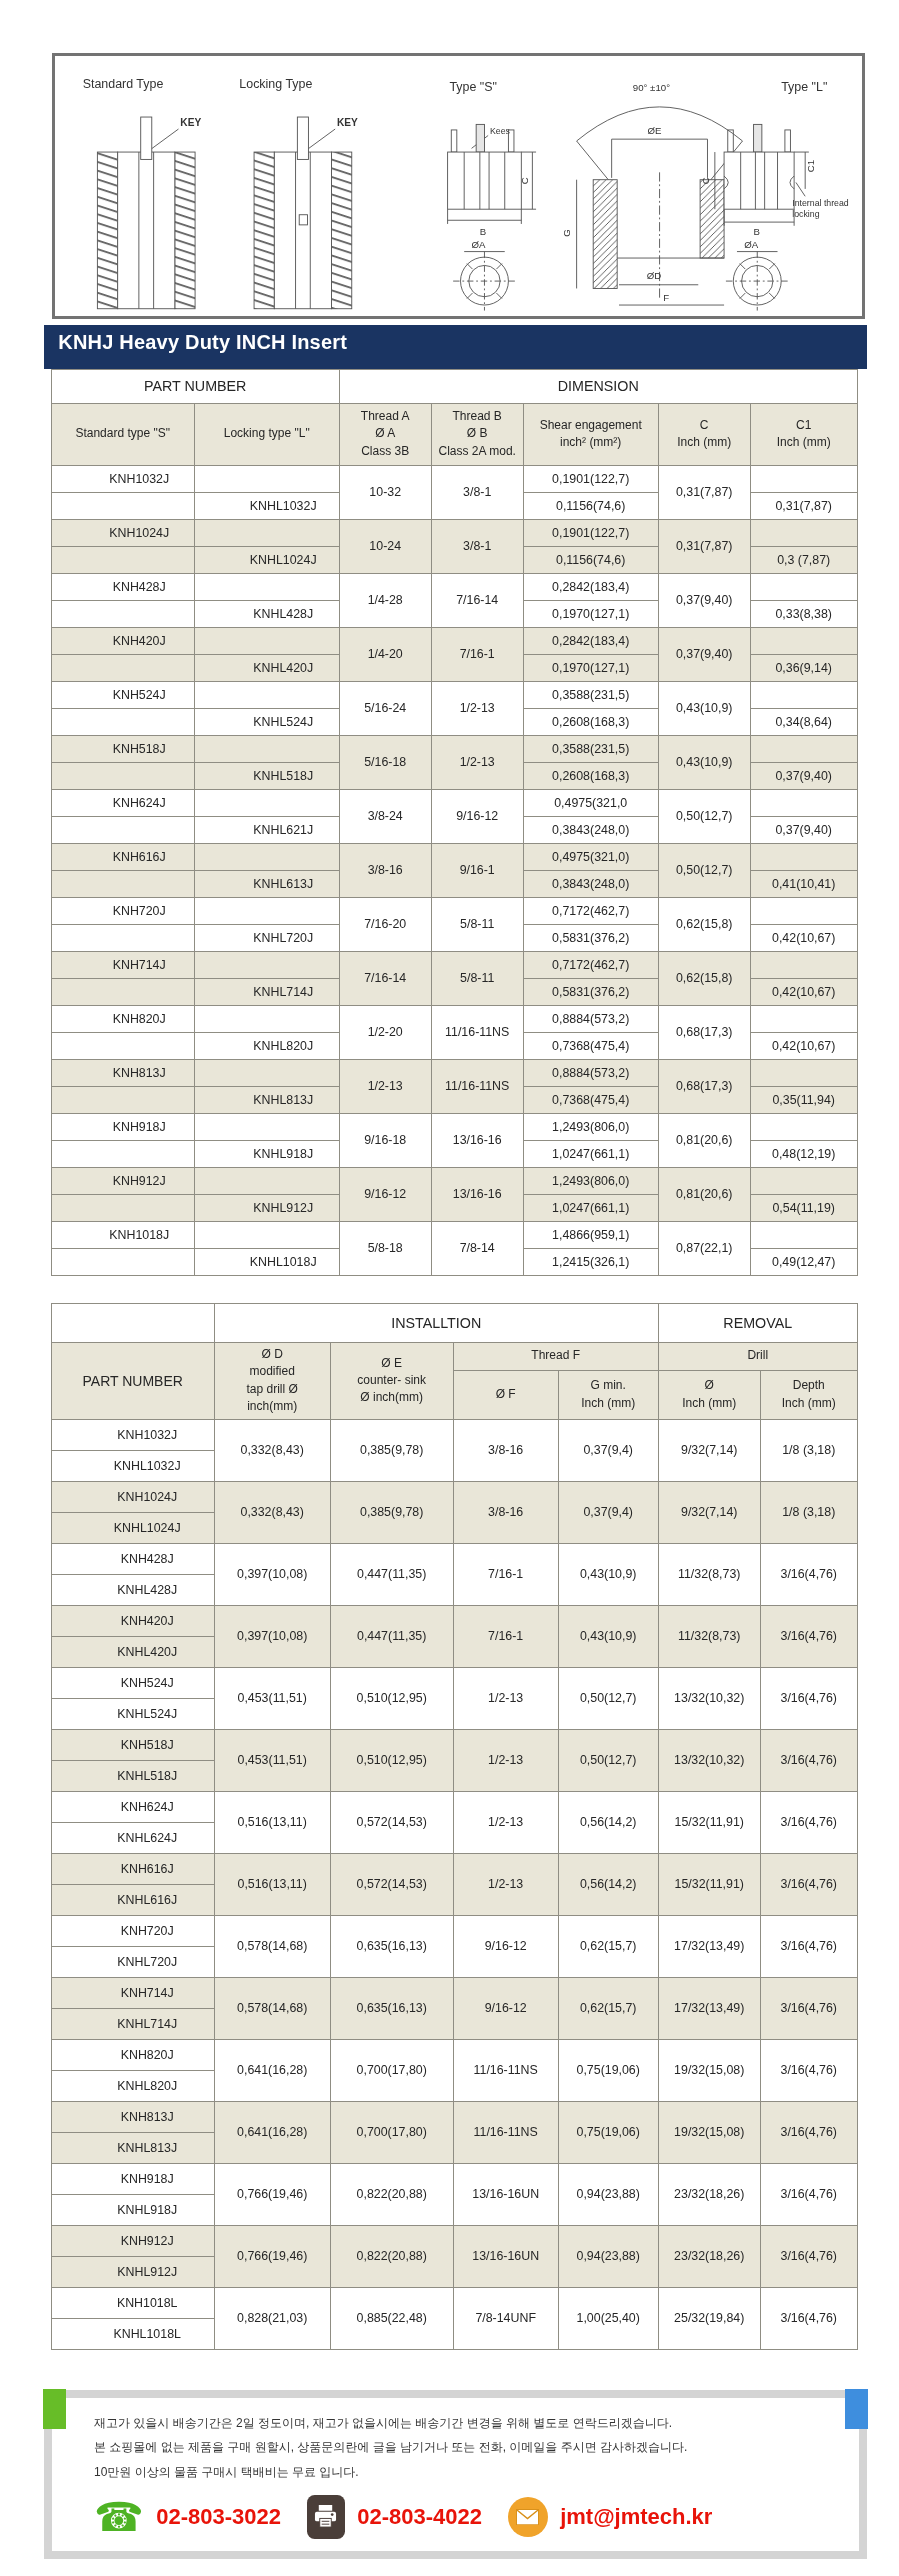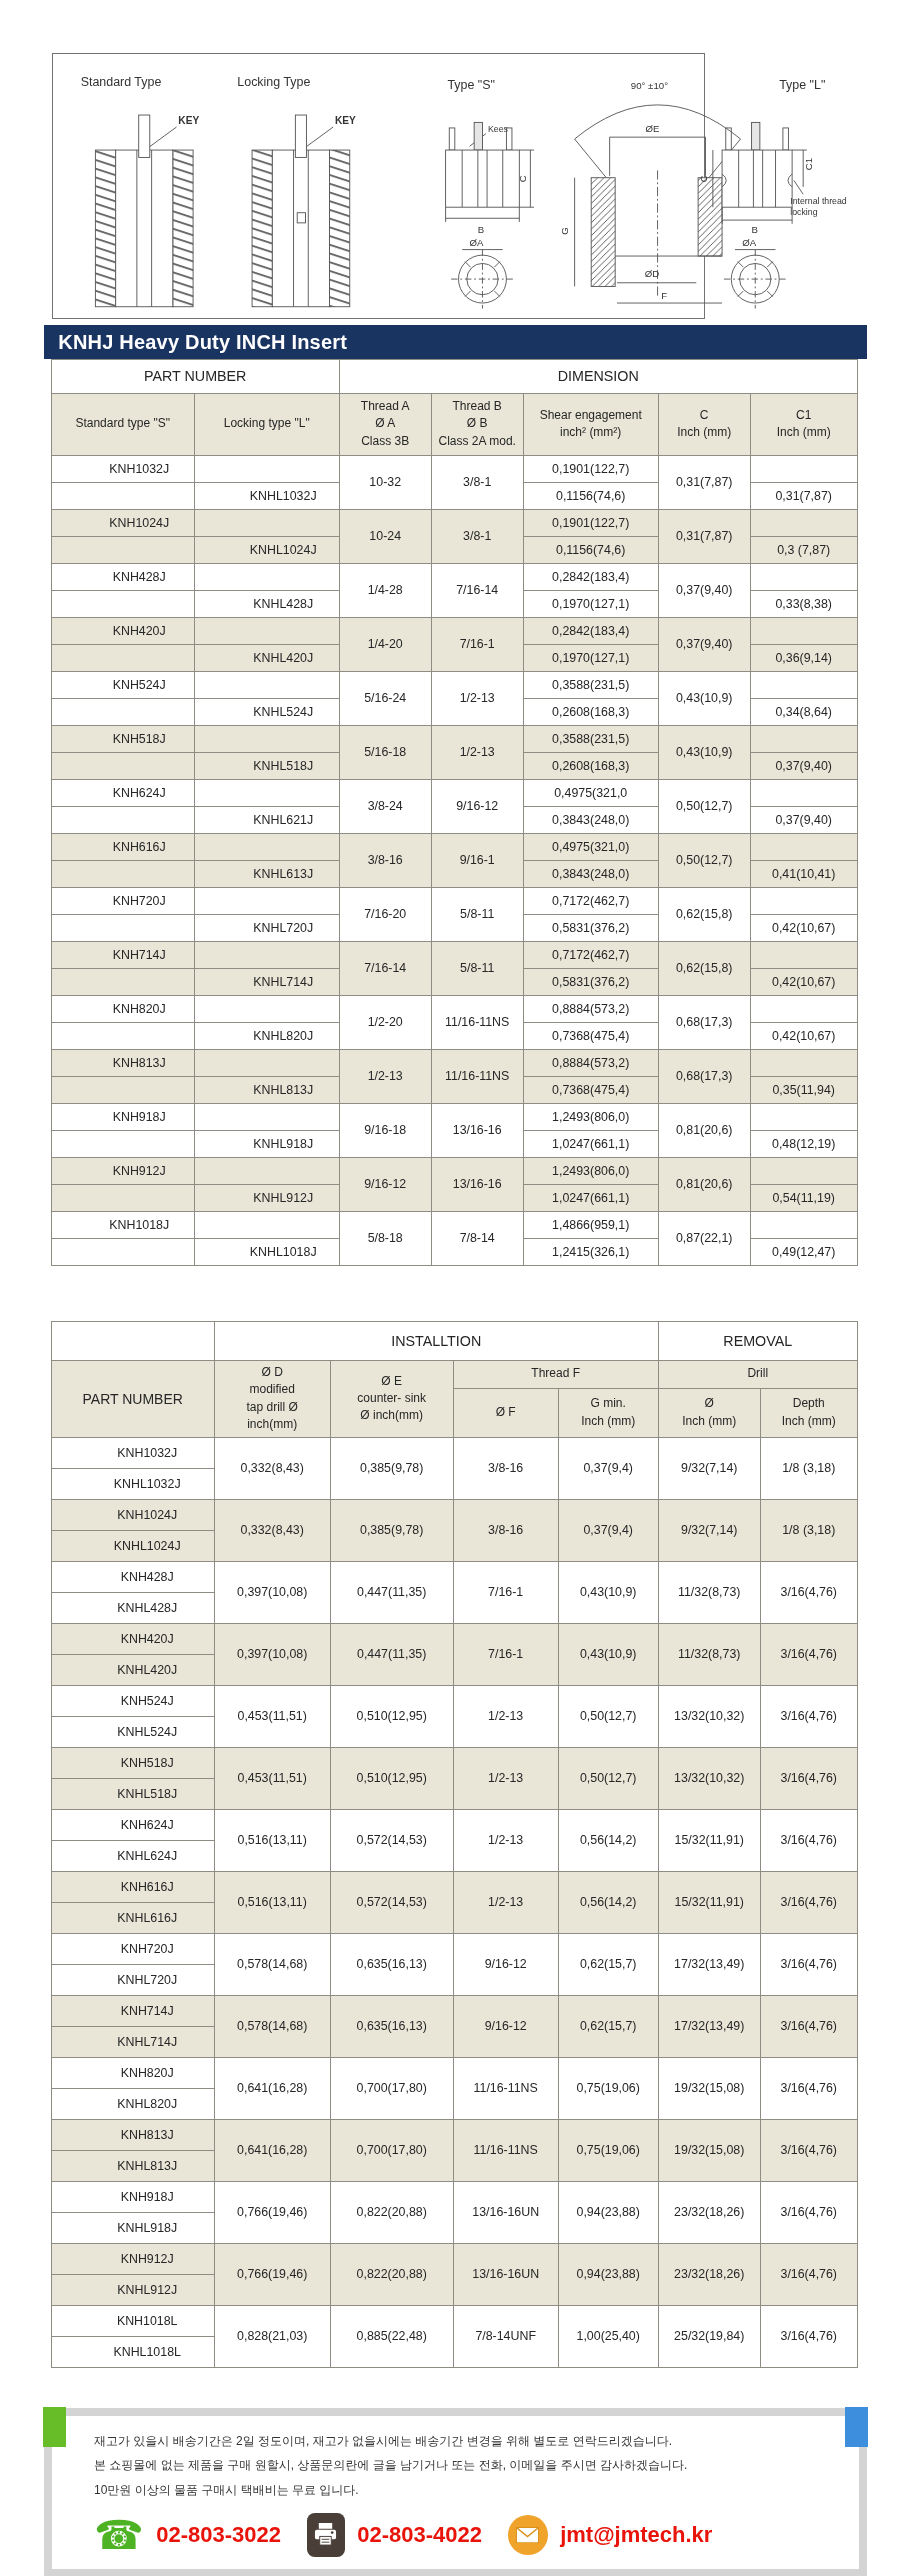--- a/index.html
+++ b/index.html
@@ -1,29 +1,29 @@
 <!DOCTYPE html>
 <html><head>
 <meta charset="utf-8">
 <style>
   html,body{margin:0;padding:0;background:#fff;}
   body{width:899px;font-family:"Liberation Sans",sans-serif;}
   .sheet{width:823px;margin:53px 0 0 44px;}
 
   
-  .draw-box{width:653px;height:266px;border:1px solid #737373;margin-left:7.7px;margin-bottom:5.7px;box-sizing:border-box;}
+  .draw-box{width:813px;height:266px;border:3px solid #737373;margin-left:7.7px;margin-bottom:5.7px;box-sizing:border-box;}
   .draw-box svg{display:block;}
   .draw-box text{fill:#333;font-family:"Liberation Sans",sans-serif;}
   .dlabel{font-size:13.5px;}
   .dsmall{font-size:10.5px;}
   .dkey{font-size:11px;font-weight:bold;}
   .dtiny{font-size:9.5px;}
 
   
-  .title-bar{width:823px;height:34px;background:#1a3462;color:#fff;font-size:20px;
+  .title-bar{width:823px;height:44px;background:#1a3462;color:#fff;font-size:20px;
              font-weight:600;line-height:34px;padding-left:14.3px;box-sizing:border-box;letter-spacing:0.2px;}
 
   
   table.t{border-collapse:collapse;table-layout:fixed;width:806px;margin-left:6.7px;
           font-size:12.4px;color:#262626;border-radius:24px;}
   table.t th,table.t td{border:1px solid #8f8d83;text-align:center;padding:0;font-weight:normal;}
   table.t{border:1px solid #6e6c62;}
   tr.grp th{background:#fff;font-size:14.3px;height:33px;}
   tr.sub th,tr.sub2 th{background:#e9e6d8;font-size:12px;white-space:pre-line;line-height:1.45;}
   .t1 tr.sub th{height:61px;}
@@ -31,21 +31,21 @@
   .t2 tr.grp th{height:38px;}
   .t2 tr.sub th{height:27px;}
   .t2 tr.sub2 th{height:48px;}
   .t2 th.pnh{font-size:14px;}
   .t2 tbody td{height:30px;background:#fff;}
   tbody tr.alt td{background:#e9e6d8;}
   td.pn{text-align:left;}
   .t1 td.pn{padding-left:33px;}
   .t2 td.pn{padding-left:29px;}
   tbody tr.r2 td{border-top-color:#bcb9ad;}
-  .t2{margin-top:55px;}
+  .t2{margin-top:27px;}
 
   
   .footer{position:relative;width:823px;box-sizing:border-box;margin-top:40px;
           border:8.6px solid #d4d4d4;background:#fff;padding:17px 29px 11.5px 42px;}
   .footer p{margin:0 0 8.6px;font-size:12px;line-height:1.35;color:#333;}
   .footer .red{color:#f03a28;}
   .corner{position:absolute;}
   .c-tl{left:-8.6px;top:-8.6px;width:23px;height:40px;background:#67bd28;}
   .c-tr{right:-8.6px;top:-8.6px;width:23px;height:40px;background:#3e8ede;}
   .contacts{display:flex;align-items:center;gap:12.4px;margin-top:13.4px;height:46px;}

